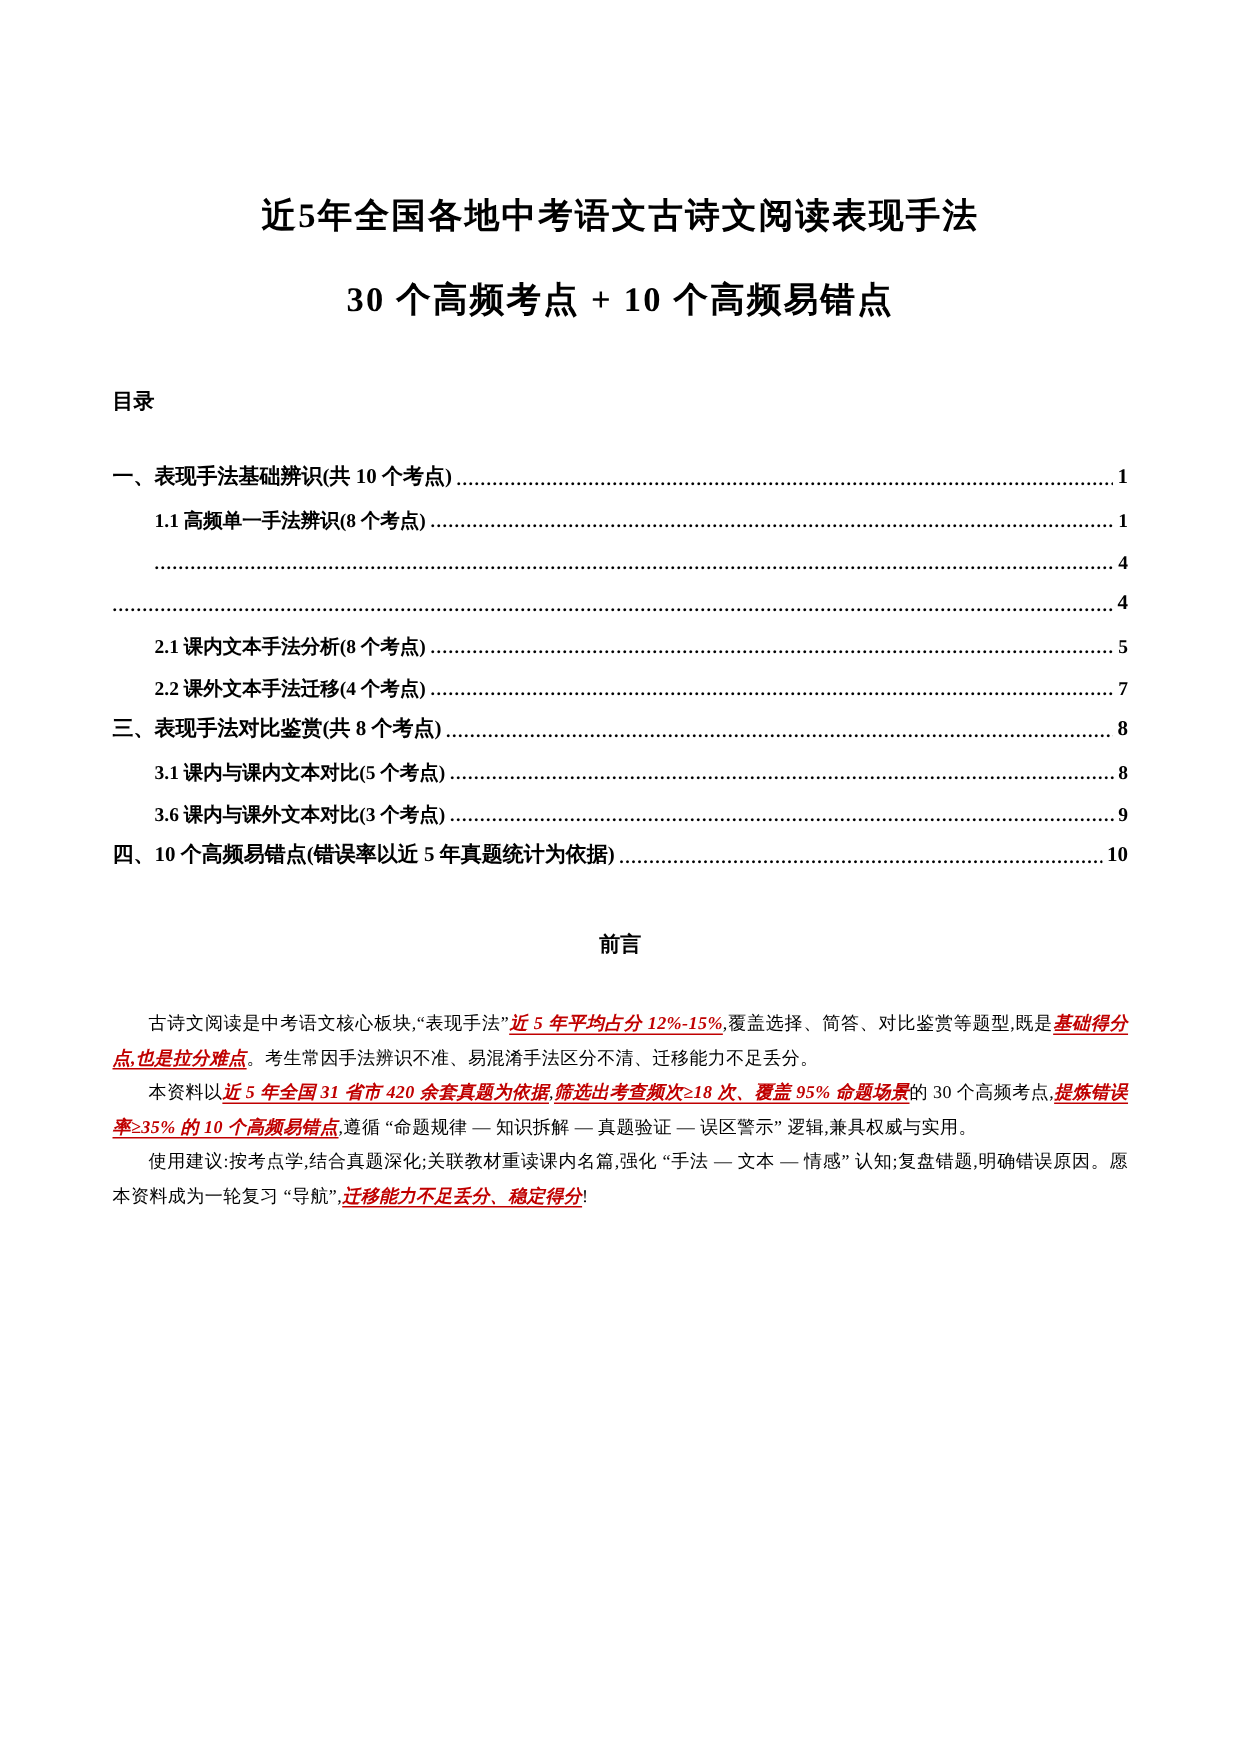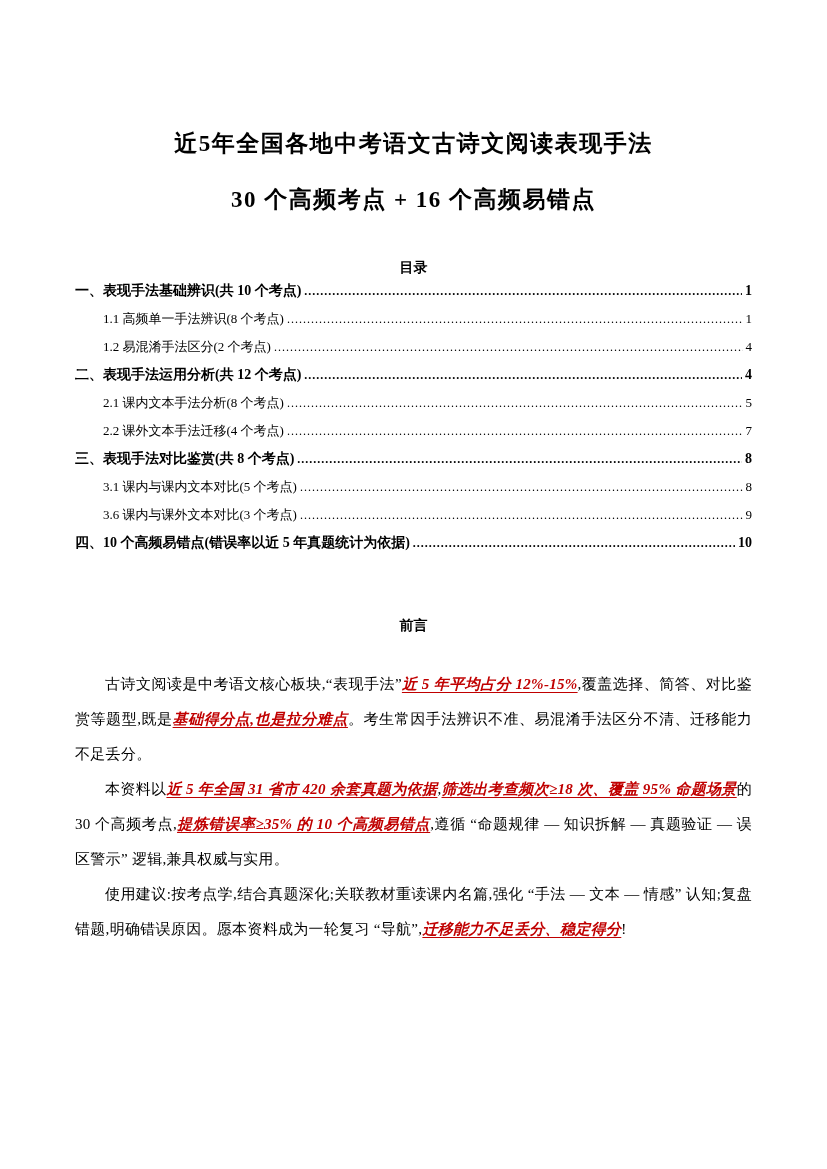--- a/index.html
+++ b/index.html
@@ -21,99 +21,96 @@
     text-align: center;
     font-size: 23px;
     font-weight: bold;
     letter-spacing: 1.5px;
     line-height: 1.2;
   }
   .title-line.first { margin-bottom: 28px; }
 
   
   .toc-heading {
-    text-align: center;
     font-size: 14px;
     font-weight: bold;
     margin-top: 46px;
-    margin-bottom: 0;
+    margin-bottom: 28px;
   }
   .toc { display: block; }
   .toc-row {
     display: flex;
     align-items: center;
     line-height: 28px;
     font-size: 13.5px;
   }
   .toc-row.lvl1 { font-weight: bold; font-size: 14px; }
-  .toc-row.lvl2 { font-weight: normal; padding-left: 28px; font-size: 13px; }
+  .toc-row.lvl2 { font-weight: bold; padding-left: 28px; font-size: 13px; }
   .toc-label { white-space: nowrap; padding-right: 3px; }
   .toc-dots {
     flex: 1;
     overflow: hidden;
     white-space: nowrap;
     font-size: 12px;
     letter-spacing: 1px;
   }
   .toc-page { padding-left: 3px; white-space: nowrap; }
 
   
   .preface-heading {
     text-align: center;
     font-size: 14px;
     font-weight: bold;
-    margin-top: 60px;
+    margin-top: 36px;
     margin-bottom: 32px;
   }
   .preface-para {
     margin: 0;
     text-indent: 2em;
-    font-size: 15px;
-    line-height: 35px;
+    font-size: 12px;
+    line-height: 23px;
     text-align: justify;
     letter-spacing: 0.3px;
   }
   .seg-normal { color: var(--text-color, #000000); }
   .seg-red {
     color: var(--accent-red, #c00000);
     font-style: italic;
     font-weight: bold;
     text-decoration: underline;
     text-underline-offset: 3px;
   }
 </style>
 </head>
 <body>
 
 <div class="page">
 
   <div class="title-line first">近5年全国各地中考语文古诗文阅读表现手法</div>
 
-  <div class="title-line">30 个高频考点 + 16 个高频易错点</div>
+  <div class="title-line">30 个高频考点 + 10 个高频易错点</div>
 
   <div class="toc-heading">目录</div>
 
   <nav class="toc" id="toc">
       <div class="toc-row lvl1">
         <span class="toc-label">一、表现手法基础辨识(共 10 个考点)</span>
         <span class="toc-dots">............................................................................................................................................................................................................................................................................................................</span>
         <span class="toc-page">1</span>
       </div>
       <div class="toc-row lvl2">
         <span class="toc-label">1.1 高频单一手法辨识(8 个考点)</span>
         <span class="toc-dots">............................................................................................................................................................................................................................................................................................................</span>
         <span class="toc-page">1</span>
       </div>
       <div class="toc-row lvl2">
-        <span class="toc-label">1.2 易混淆手法区分(2 个考点)</span>
         <span class="toc-dots">............................................................................................................................................................................................................................................................................................................</span>
         <span class="toc-page">4</span>
       </div>
       <div class="toc-row lvl1">
-        <span class="toc-label">二、表现手法运用分析(共 12 个考点)</span>
         <span class="toc-dots">............................................................................................................................................................................................................................................................................................................</span>
         <span class="toc-page">4</span>
       </div>
       <div class="toc-row lvl2">
         <span class="toc-label">2.1 课内文本手法分析(8 个考点)</span>
         <span class="toc-dots">............................................................................................................................................................................................................................................................................................................</span>
         <span class="toc-page">5</span>
       </div>
       <div class="toc-row lvl2">
         <span class="toc-label">2.2 课外文本手法迁移(4 个考点)</span>

